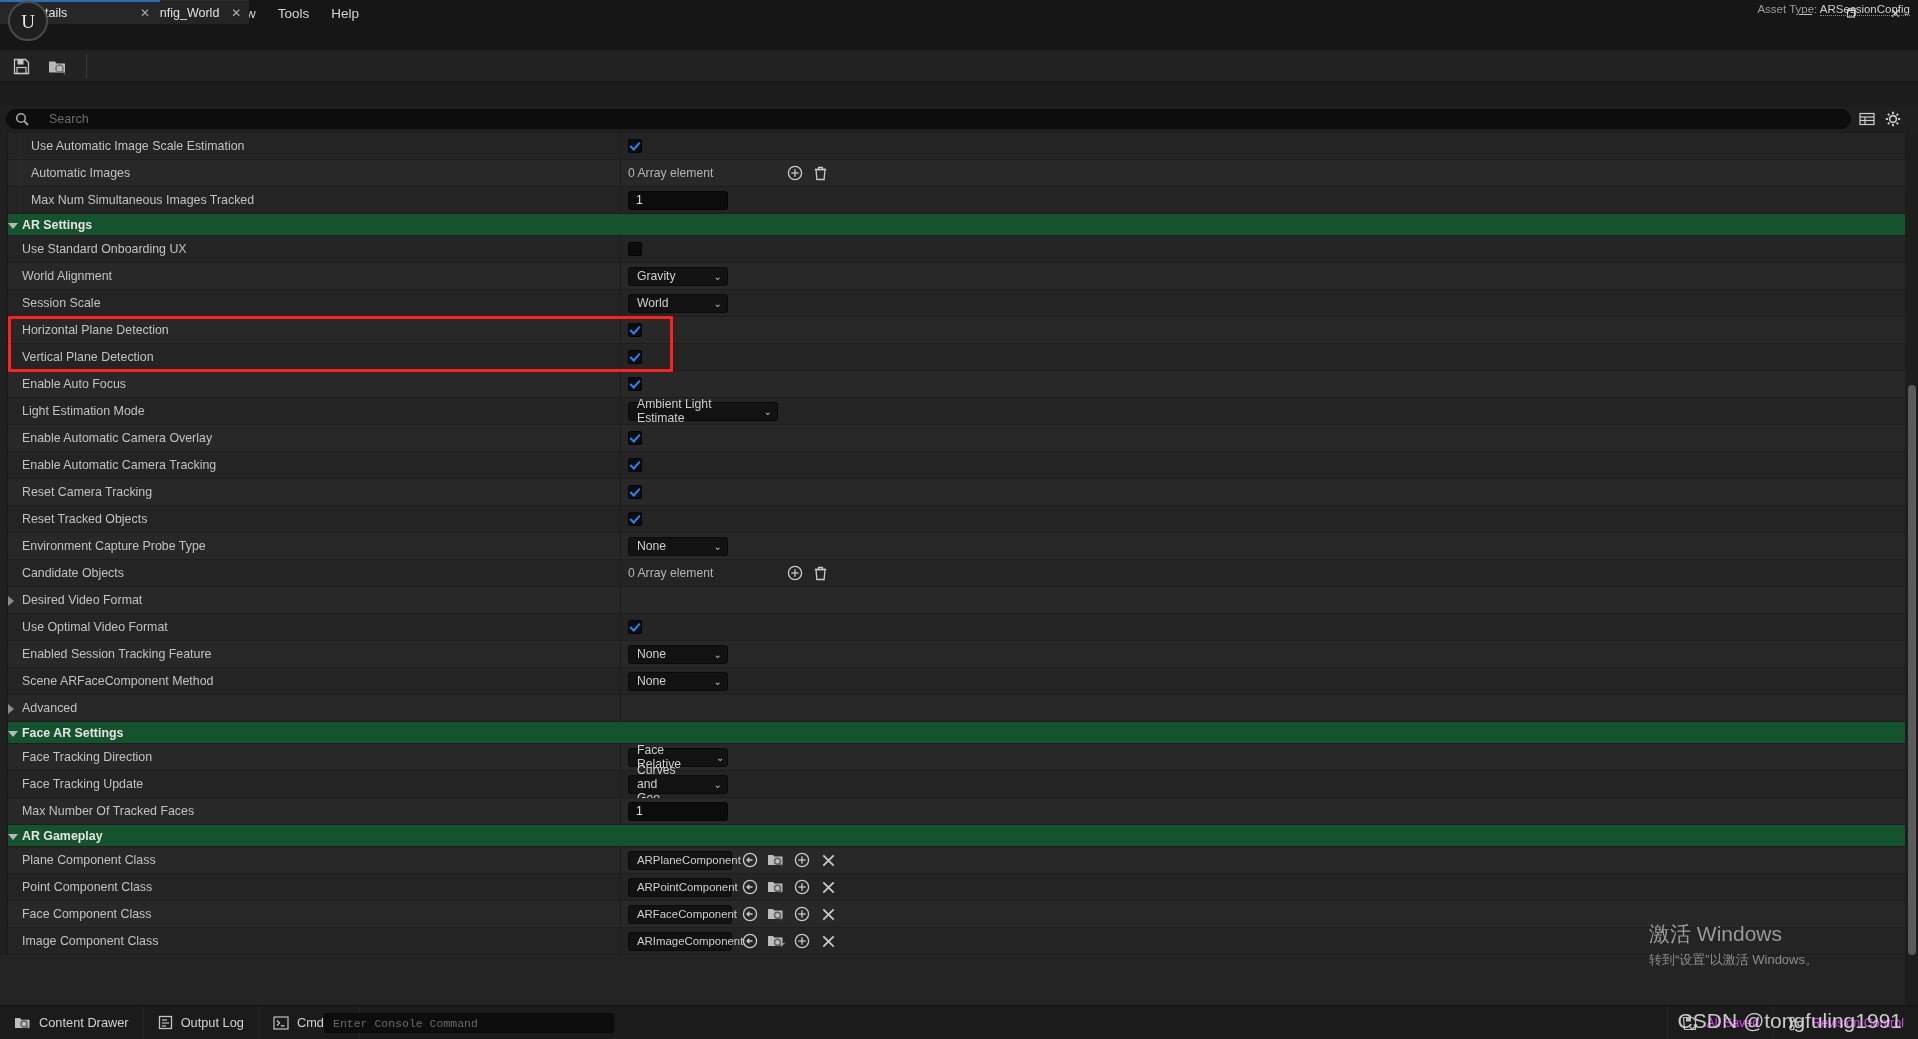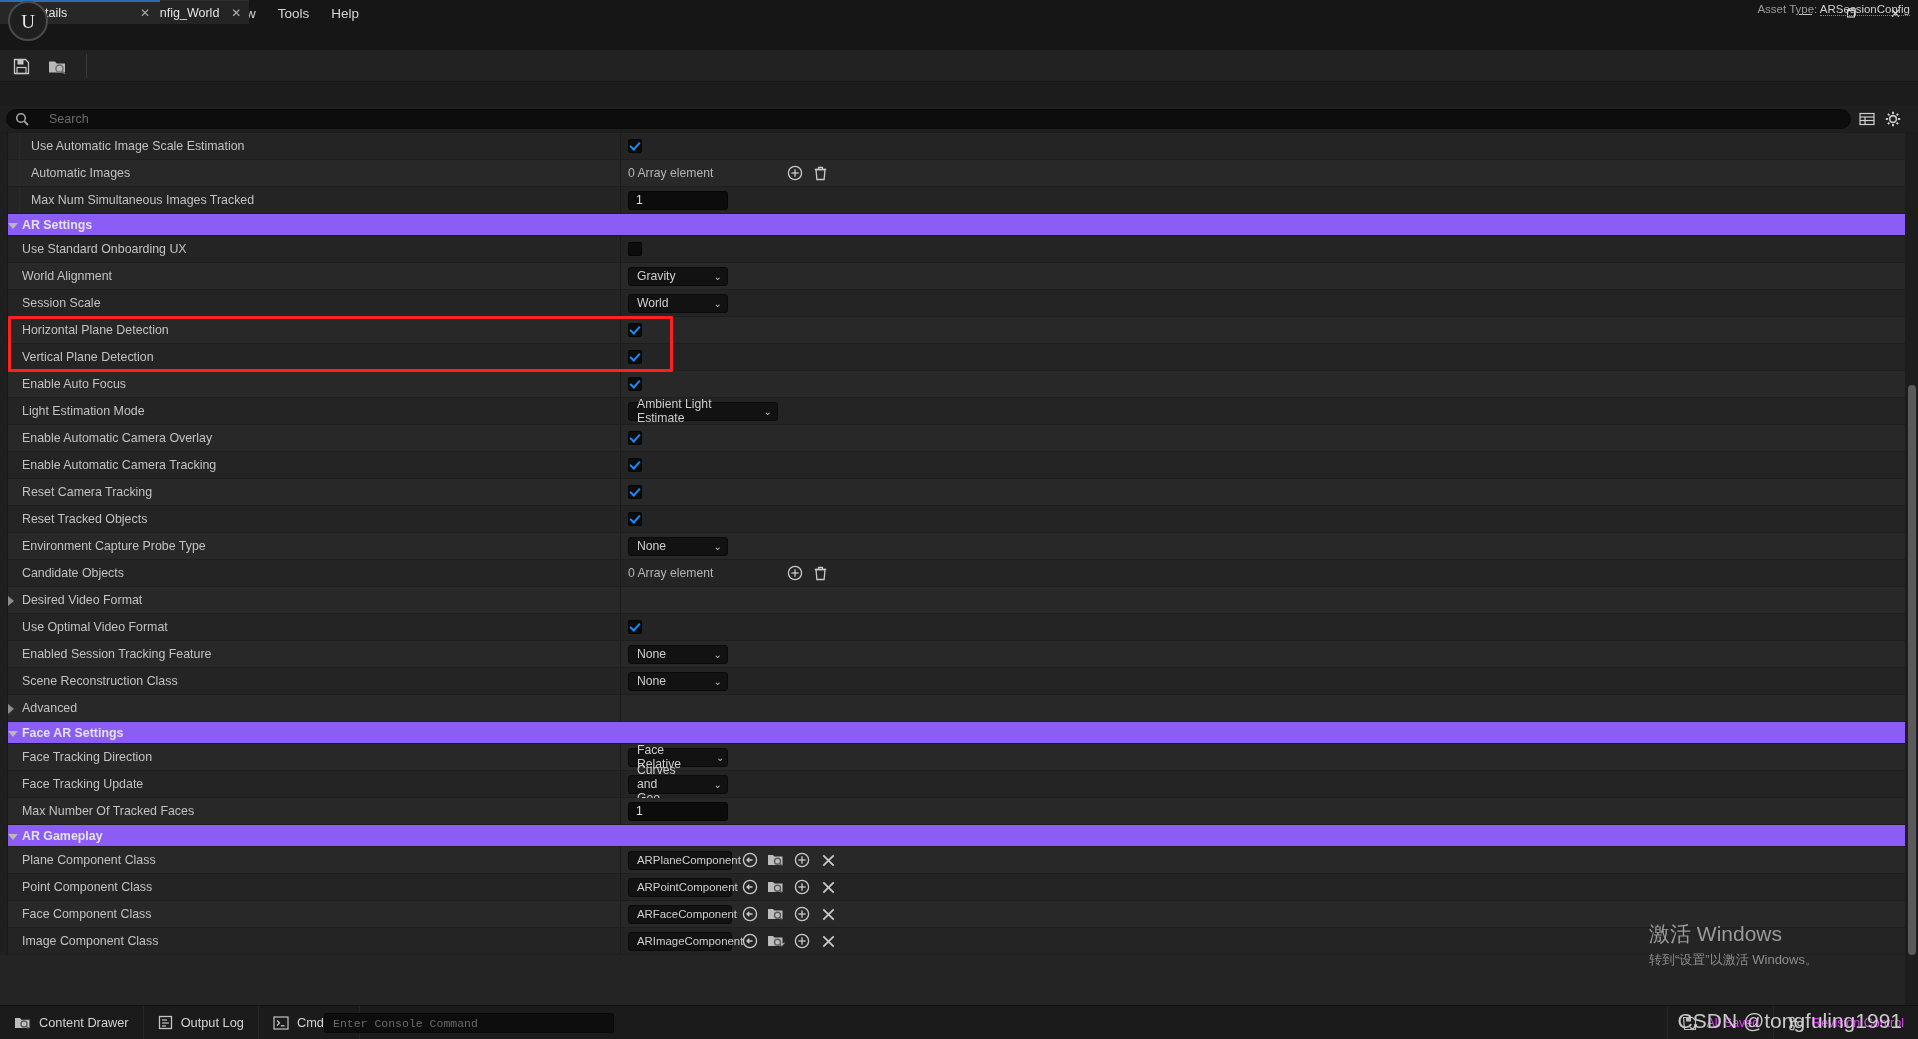--- a/index.html
+++ b/index.html
@@ -101,21 +101,21 @@
     position:absolute; left:0; top:133px; width:1918px; height:872px;
     background:#242424; overflow:hidden;
   }
   .row{
     position:relative; height:27px; width:1918px;
     border-bottom:1px solid #1e1e1e;
     display:flex; align-items:center;
   }
   .row.alt{ background:#282828; }
   .row.norm{ background:#242424; }
-  .row.cat{ background:#8b5cf6; height:22px; }
+  .row.cat{ background:#14532d; height:22px; }
   .gutter{
     position:absolute;left:0;top:0;width:8px;height:100%;
     background:#1f1f1f; border-right:1px solid #191919;
   }
   .indent2{
     position:absolute;left:8px;top:0;width:12px;height:100%;
     border-right:1px solid #2b2b2b;
   }
   .rlabel{
     position:absolute; font-size:12.4px; color:#c2c2c2; white-space:nowrap;
@@ -508,21 +508,21 @@
       <div class="vsplit"></div>
       <div class="vcell">
         <div class="dd" style="width:100px">
           <span>None</span>
           <span class="chev">⌄</span>
         </div>
       </div>
     </div>
     <div class="row norm" style="height:27px">
       <div class="gutter"></div>
-      <div class="rlabel l1">Scene Reconstruction Class</div>
+      <div class="rlabel l1">Scene ARFaceComponent Method</div>
       <div class="vsplit"></div>
       <div class="vcell">
         <div class="dd" style="width:100px">
           <span>None</span>
           <span class="chev">⌄</span>
         </div>
       </div>
     </div>
     <div class="row alt" style="height:27px">
       <div class="gutter"></div>

